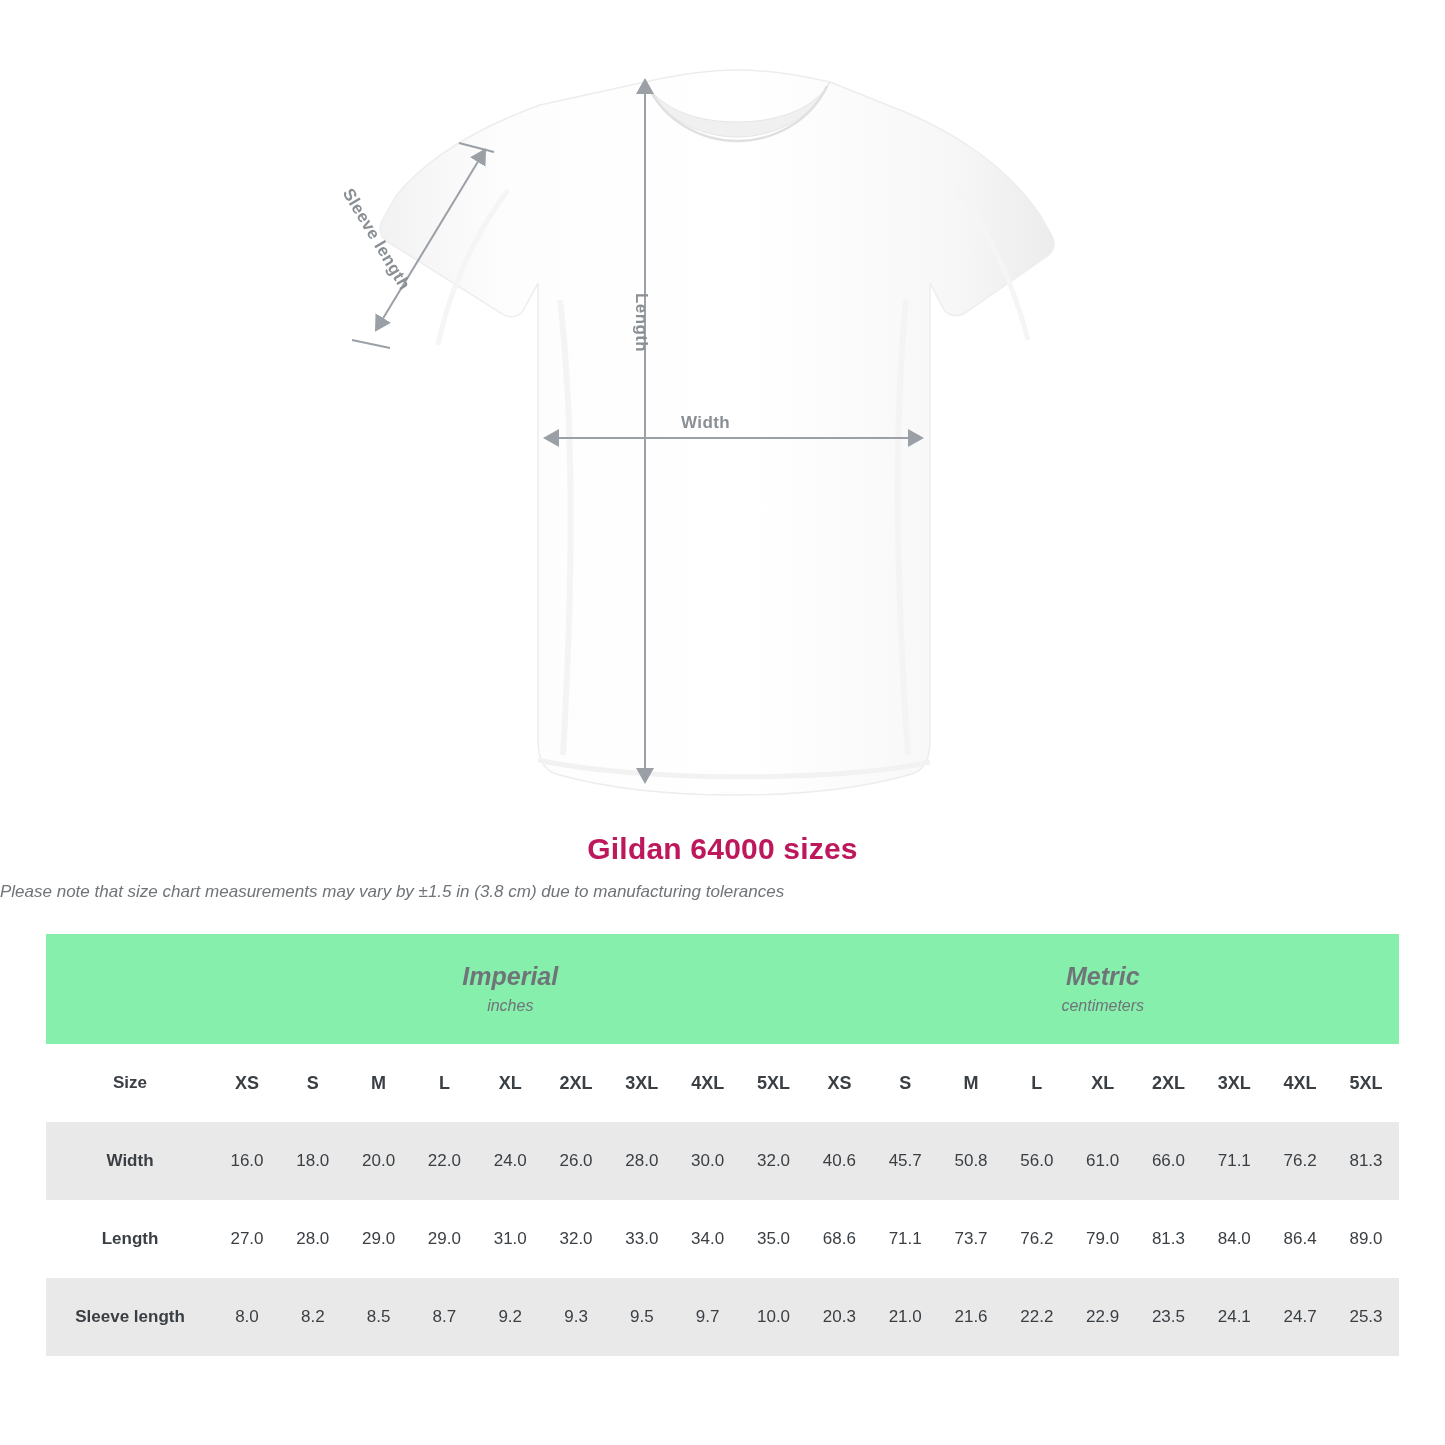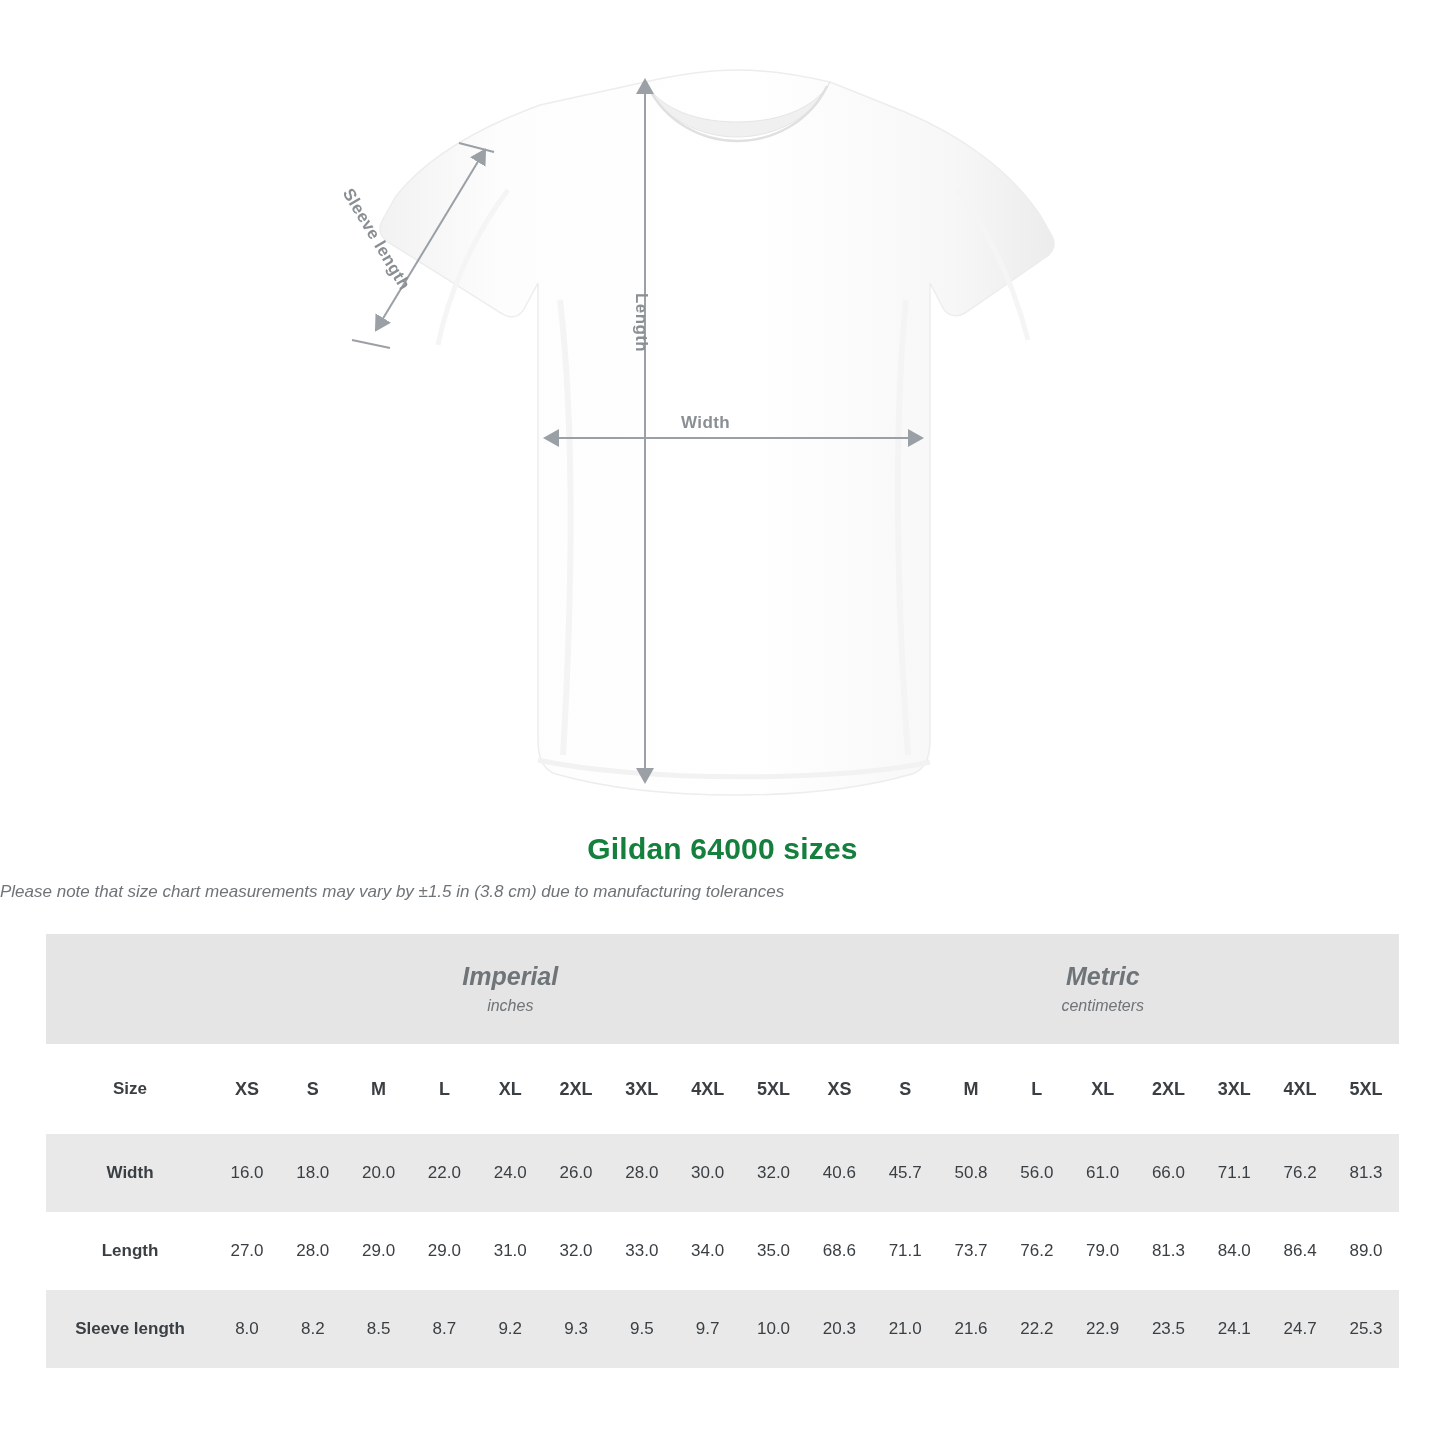--- a/index.html
+++ b/index.html
@@ -55,21 +55,21 @@
   .dim-label.width {
     left: 681px;
     top: 413px;
   }
 
   
   .chart-title {
     text-align: center;
     font-size: 30px;
     font-weight: bold;
-    color: #15803d;
+    color: #be185d;
     margin: 12px 0 0 0;
     letter-spacing: 0.2px;
   }
   .chart-note {
     text-align: left;
     font-size: 17px;
     font-style: italic;
     color: #6f7479;
     margin: 16px 0 0 0;
   }
@@ -86,41 +86,41 @@
   table.size-table td,
   table.size-table th {
     text-align: center;
     vertical-align: middle;
     font-size: 17px;
     color: #3a3f44;
     padding: 0;
   }
   .unit-head {
     height: 110px;
-    background: #e5e5e5;
+    background: #86efac;
   }
   .unit-head .unit-name {
     font-size: 25px;
     font-style: italic;
     font-weight: bold;
     color: #6f7479;
     line-height: 1.1;
   }
   .unit-head .unit-sub {
     font-size: 16px;
     font-style: italic;
     color: #6f7479;
     padding-top: 6px;
   }
   .row-head {
     font-weight: bold;
     font-size: 18px;
     color: #3a3f44;
   }
-  tr.r-size td { height: 90px; background: #ffffff; }
+  tr.r-size td { height: 78px; background: #ffffff; }
   tr.r-width td { height: 78px; background: #e9e9e9; }
   tr.r-length td { height: 78px; background: #ffffff; }
   tr.r-sleeve td { height: 78px; background: #e9e9e9; }
   tr.r-size td.sz { font-weight: bold; font-size: 18px; margin-top: 36px; }
   .col-label { width: 168px; }
   .col-cell { width: 65.8px; }
   .cell-val { font-size: 17px; color: #3a3f44; }
 </style>
 </head>
 <body>

